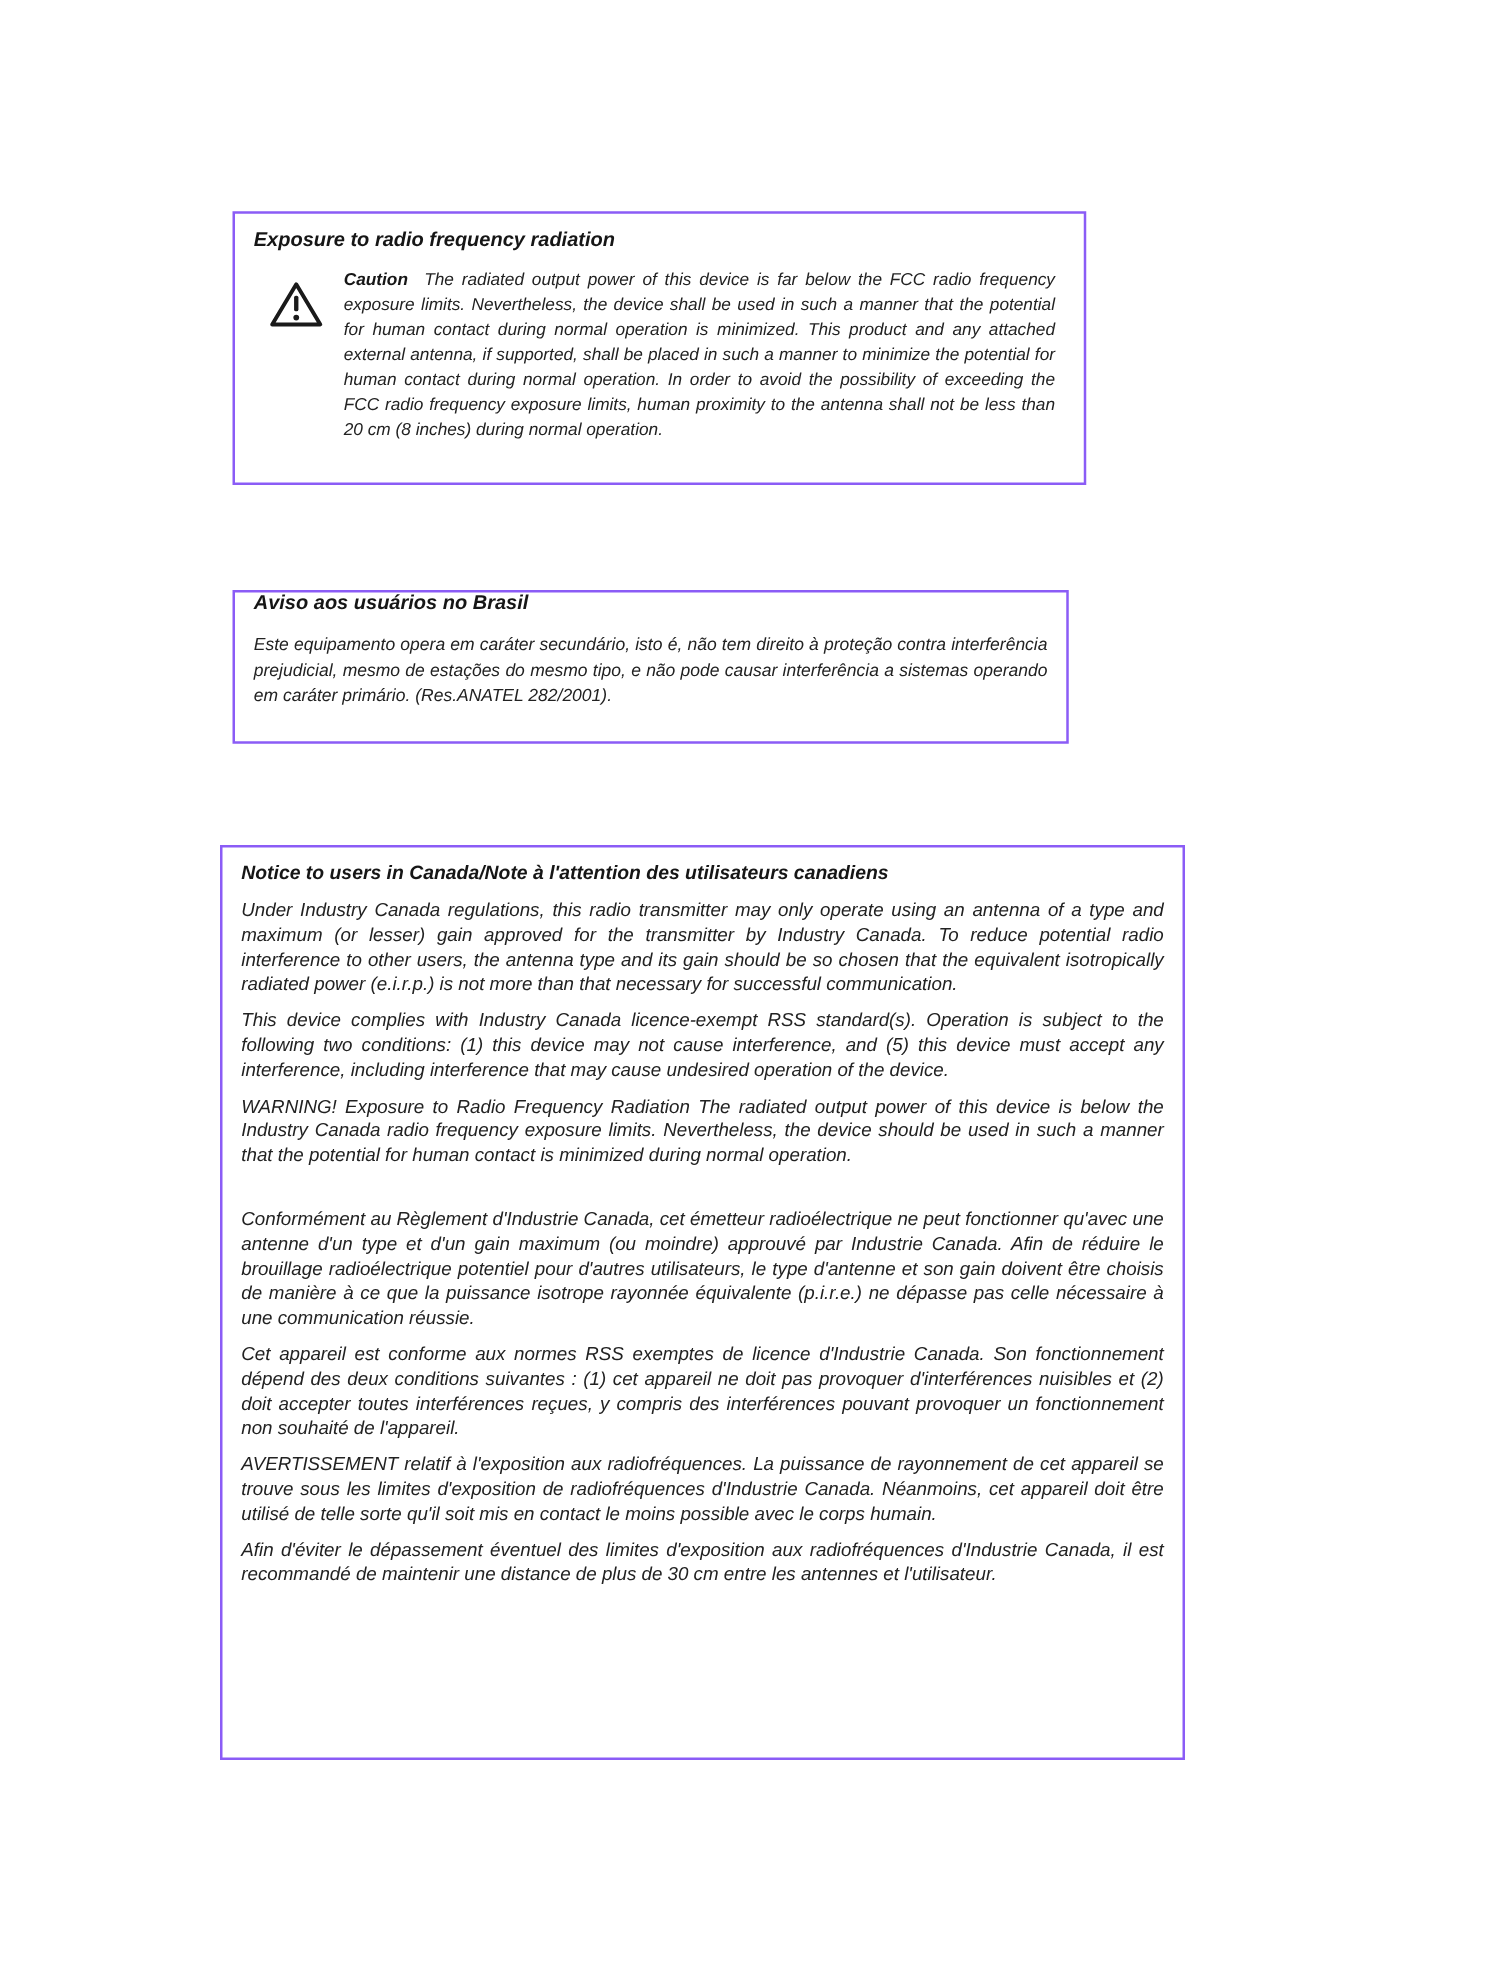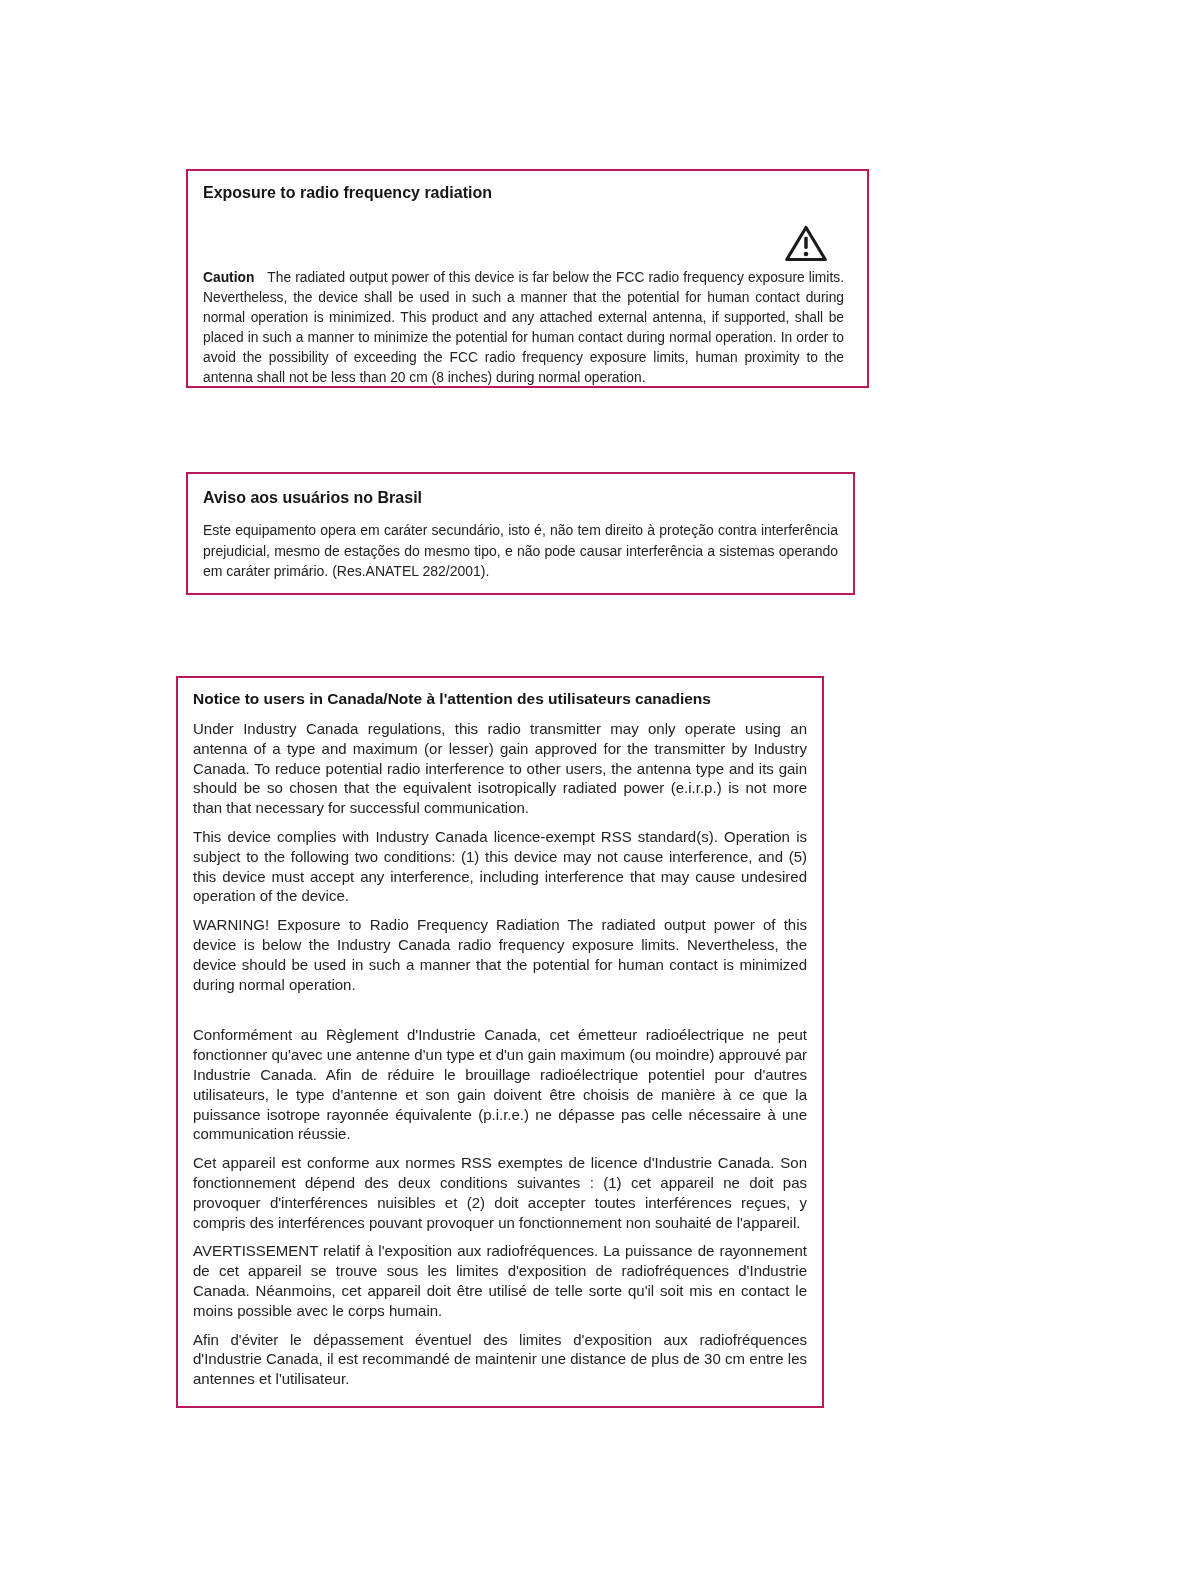--- a/index.html
+++ b/index.html
@@ -10,40 +10,41 @@
     background: #ffffff;
     font-family: "Liberation Sans", "DejaVu Sans", sans-serif;
     color: #1c1c1c;
     position: relative;
   }
   .page { position: relative; width: 1190px; height: 1584px; background: #ffffff; }
 
   .notice-box {
     position: absolute;
     background: #ffffff;
-    border: 2px solid #be185d;
+    border: 2px solid #8b5cf6;
+    font-style: italic;
   }
   .box-title { font-weight: bold; margin: 0; color: #161616; }
   .body-text { text-align: justify; margin: 0; color: #222222; }
 
   
   #fcc-box { left: 186px; top: 169px; width: 683px; height: 219px; padding: 13px 23px 12px 15px; }
   #fcc-box .box-title { font-size: 16px; margin-bottom: 12px; }
-  .fcc-content { display: flex; align-items: flex-end; flex-direction: column; }
+  .fcc-content { display: flex; align-items: flex-start; }
   .icon-col { flex: 0 0 44px; width: 44px; margin: 10px 16px 0 12px; }
   .fcc-text { flex: 1; font-size: 13.8px; line-height: 20px; }
   .fcc-text .caution-label { margin-right: 13px; color: #161616; }
 
   
-  #brasil-box { left: 186px; top: 472px; width: 669px; height: 123px; padding: 15px 15px 10px 15px; }
+  #brasil-box { left: 186px; top: 472px; width: 669px; height: 123px; padding: 0 15px 10px 15px; }
   #brasil-box .box-title { font-size: 16px; margin-bottom: 13px; }
   #brasil-box .body-text { font-size: 14px; line-height: 20.5px; }
 
   
-  #canada-box { left: 176px; top: 676px; width: 648px; min-height: 732px; padding: 12px 15px 4px 15px; }
+  #canada-box { left: 176px; top: 676px; width: 772px; min-height: 732px; padding: 12px 15px 4px 15px; }
   #canada-box .box-title { font-size: 15.5px; margin-bottom: 11px; }
   #canada-box .body-text { font-size: 15px; line-height: 19.8px; margin: 0 0 9px 0; }
   #canada-box .gap-before { margin-top: 31px; }
   #canada-box .body-text:last-child { margin-bottom: 0; }
 </style>
 </head>
 <body>
 
 <div class="page">
 

